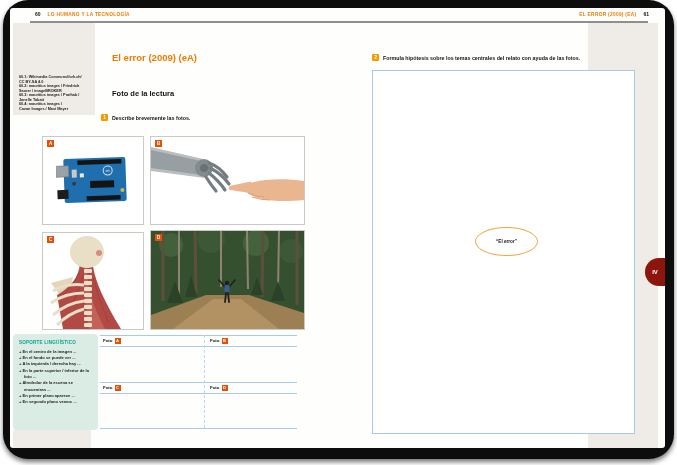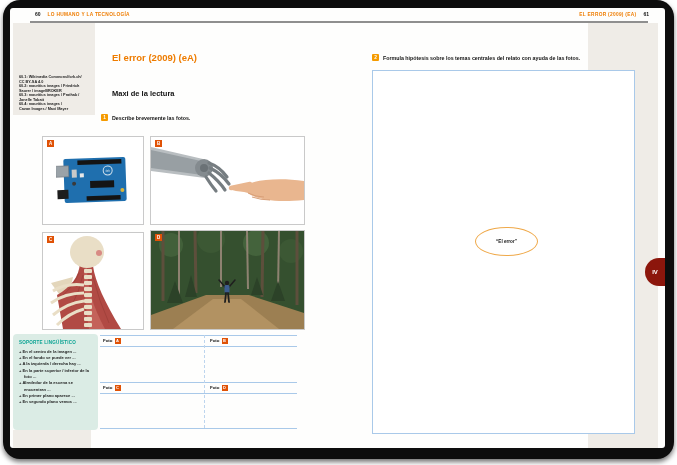--- a/index.html
+++ b/index.html
@@ -1,19 +1,19 @@
 <!DOCTYPE html>
 <html><head>
 <meta charset="utf-8">
 <style>
   html,body{margin:0;padding:0;background:#fff;}
   .screen{position:relative;width:677px;height:465px;background:#fff;
           font-family:"Liberation Sans",sans-serif;overflow:hidden;}
   .frame{position:absolute;left:3px;top:0;width:671px;height:459px;
-         background:#0d0d0d;border-radius:17px;box-shadow:0 3px 5px rgba(0,0,0,.55);}
+         background:#0d0d0d;border-radius:25px;box-shadow:0 3px 5px rgba(0,0,0,.55);}
   .page{position:absolute;left:7px;top:8px;width:655px;height:440px;
         background:#fefefd;border-radius:3px;}
   .abs{position:absolute;}
 
   
   .hdr{position:absolute;top:3px;display:flex;align-items:baseline;gap:7px;}
   .hdr-l{left:25px;} .hdr-r{right:16px;}
   .pgnum{font-size:5px;font-weight:bold;color:#111;}
   .hdr-title{font-size:4.8px;font-weight:bold;color:#ee7c00;letter-spacing:.3px;}
   .rule{position:absolute;left:20px;top:13px;width:618px;height:2px;background:#8f8f8f;}
@@ -96,21 +96,21 @@
         <div>Saurer / imageBROKER</div>
         <div>60.3: mauritius images / Prathab /</div>
         <div>Janelle Tabatt</div>
         <div>60.4: mauritius images /</div>
         <div>Cavan Images / Maxi Mayer</div>
       </div>
       <div id="beige-bl" class="beige"></div>
       <div id="beige-r" class="beige"></div>
 
       <div class="abs l-title">El error (2009) (eA)</div>
-      <div class="abs l-heading">Maxi de la lectura</div>
+      <div class="abs l-heading">Foto de la lectura</div>
 
       <div id="task1-num" class="task-num">1</div>
       <div id="task1-text" class="abs">Describe brevemente las fotos.</div>
 
       <div id="frame-a" class="photo-frame">
         <span class="photo-label">A</span>
         <svg width="74" height="58" viewBox="0 0 74 58">
           <g transform="rotate(-2 37 29)">
             <rect x="8" y="7" width="62" height="44" rx="2" fill="#1f6fae"></rect>
             <rect x="0" y="14" width="13" height="11" fill="#9aa2a8" stroke="#6e757b" stroke-width="0.6"></rect>

